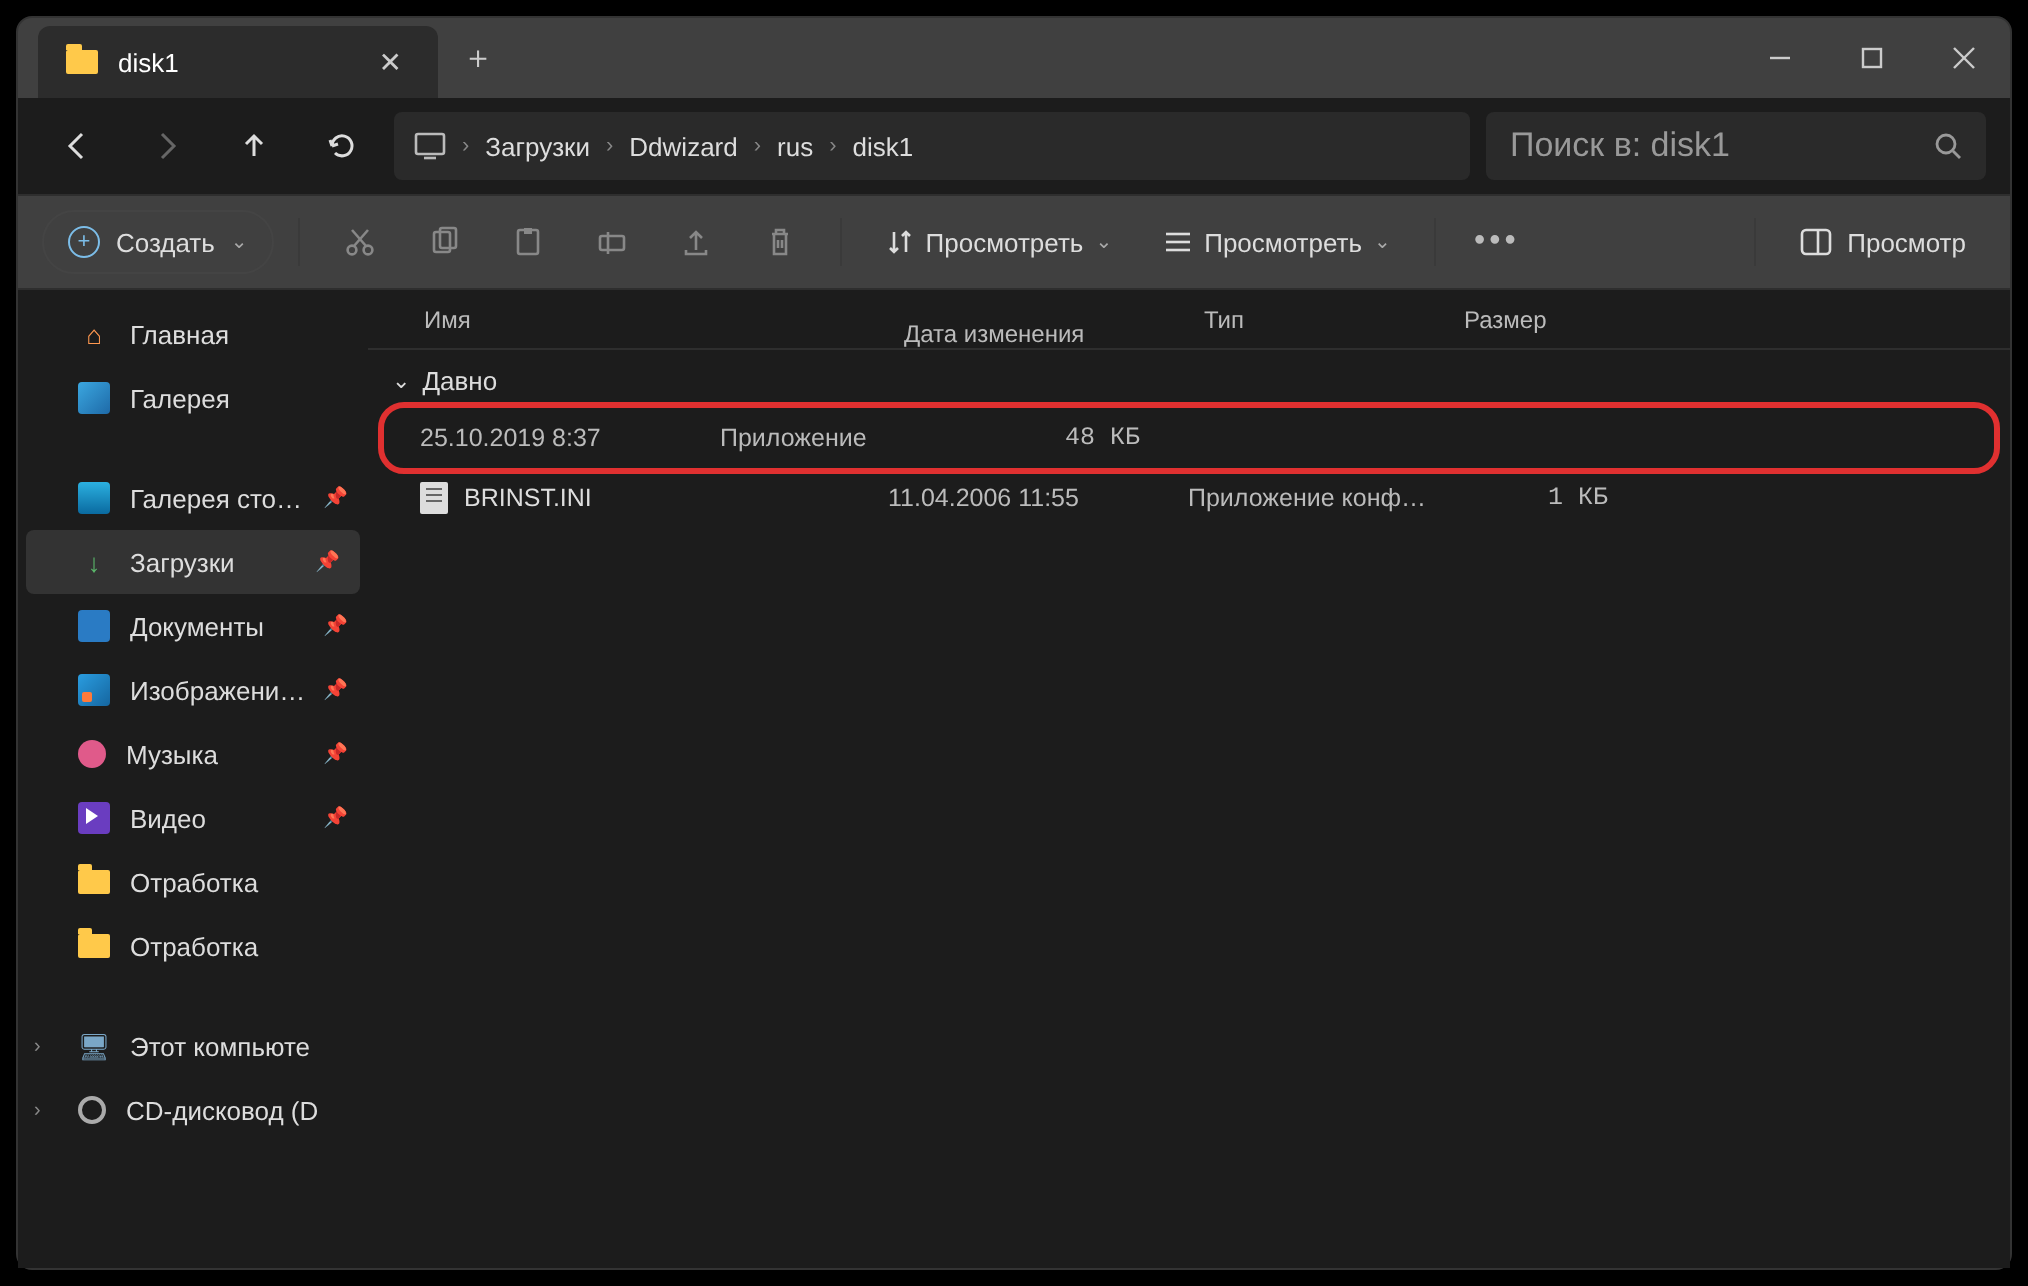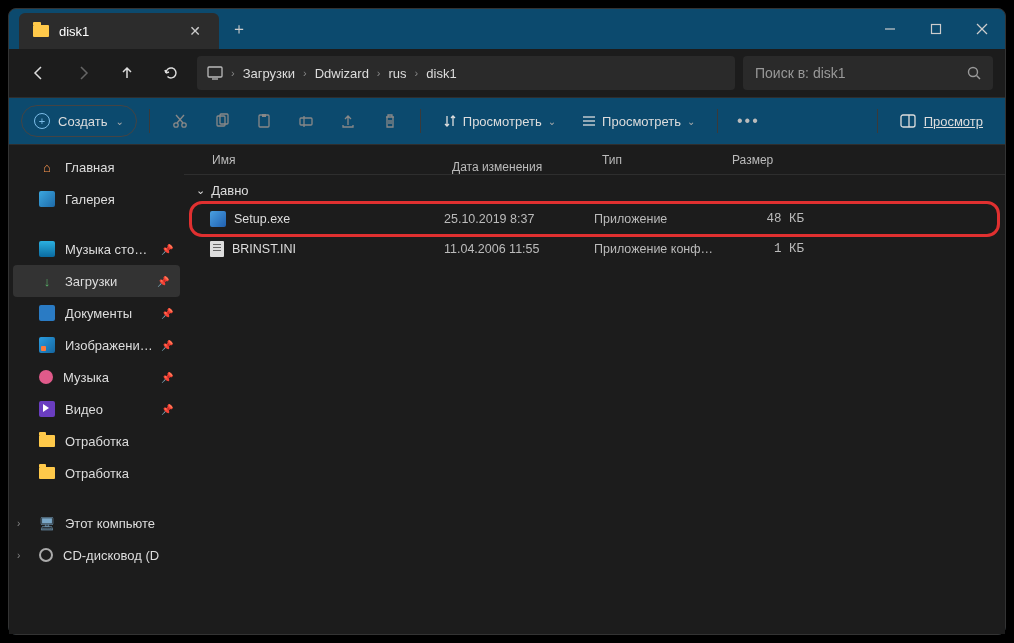--- a/index.html
+++ b/index.html
@@ -1,48 +1,48 @@
 <!DOCTYPE html>
 <html><head>
 <meta charset="utf-8">
 <style>
   * { margin: 0; padding: 0; box-sizing: border-box; font-family: "Segoe UI", sans-serif; }
   body { background: #000; width: 1014px; height: 643px; overflow: hidden; position: relative; }
-  .window { position: absolute; top: 8px; left: 8px; width: 998px; height: 627px; background: #0c4a6e; border: 1px solid #333; border-radius: 8px; display: flex; flex-direction: column; color: #ddd; }
+  .window { position: absolute; top: 8px; left: 8px; width: 998px; height: 627px; background: #404040; border: 1px solid #333; border-radius: 8px; display: flex; flex-direction: column; color: #ddd; }
 
   
   .titlebar { height: 40px; display: flex; align-items: stretch; }
   .tab { display: flex; align-items: center; gap: 10px; padding: 0 14px; background: #2c2c2c; border-radius: 6px 6px 0 0; margin: 4px 0 0 10px; min-width: 200px; }
   .tab .folder-ic { width: 16px; height: 12px; background: #ffc94a; border-radius: 1px; position: relative; }
   .tab .folder-ic::before { content:""; position:absolute; top:-3px; left:0; width:8px; height:3px; background:#ffc94a; border-radius:1px 1px 0 0;}
   .tab-title { font-size: 13px; color: #fff; flex: 1; }
   .tab-close { color: #ccc; font-size: 14px; padding: 4px; cursor: pointer; }
   .new-tab { width: 40px; display: flex; align-items: center; justify-content: center; color: #ccc; font-size: 16px; cursor: pointer; }
   .title-spacer { flex: 1; }
   .win-controls { display: flex; }
   .win-btn { width: 46px; display: flex; align-items: center; justify-content: center; color: #ccc; cursor: pointer; }
 
   
   .navrow { height: 48px; display: flex; align-items: center; gap: 8px; padding: 0 12px; background:#1c1c1c;}
   .nav-btn { width: 36px; height: 36px; display:flex; align-items:center; justify-content:center; color:#ccc; border-radius:4px; cursor:pointer;}
   .nav-btn.dim { color:#666; }
   .breadcrumbs { flex:1; height:34px; display:flex; align-items:center; gap:8px; padding:0 10px; border-radius:4px; background:#2a2a2a; font-size:13px; color:#ddd; }
   .bc-item { cursor:pointer; }
   .bc-sep { color:#888; font-size:11px; }
-  .searchbox { width:250px; height:34px; background:#2a2a2a; border-radius:4px; display:flex; align-items:center; padding:0 12px; font-size:14px; color:#999; justify-content:space-between; }
+  .searchbox { width:250px; height:34px; background:#2a2a2a; border-radius:4px; display:flex; align-items:center; padding:0 12px; font-size:17px; color:#999; justify-content:space-between; }
 
   
   .toolbar { height:48px; display:flex; align-items:center; padding:0 12px; gap:6px; border-top:1px solid #2e2e2e; border-bottom:1px solid #2e2e2e;}
   .create-btn { height:32px; padding:0 12px; border:1px solid #444; border-radius:16px; display:flex; align-items:center; gap:8px; font-size:13px; cursor:pointer;}
   .plus-circ { width:16px; height:16px; border:1.5px solid #7cbde8; border-radius:50%; display:flex; align-items:center; justify-content:center; color:#7cbde8; font-size:11px; line-height:1;}
   .tb-icon { width:36px; height:32px; display:flex; align-items:center; justify-content:center; color:#888; cursor:pointer; border-radius:4px;}
   .tb-sep { width:1px; height:24px; background:#3a3a3a; margin:0 6px;}
   .tb-text-btn { display:flex; align-items:center; gap:6px; font-size:13px; padding:0 10px; height:32px; cursor:pointer; color:#ddd;}
   .tb-spacer { flex:1; }
-  .details-btn { display:flex; align-items:center; gap:8px; font-size:13px; padding:0 10px; cursor:pointer;text-decoration:underline;}
+  .details-btn { display:flex; align-items:center; gap:8px; font-size:13px; padding:0 10px; cursor:pointer;}
 
   
   .body { flex:1; display:flex; min-height:0; }
   .sidebar { width:175px; background:#1c1c1c; padding-top:6px; overflow:hidden;}
   .side-item { height:32px; display:flex; align-items:center; gap:10px; padding:0 10px 0 30px; font-size:13px; color:#ddd; cursor:pointer; position:relative;}
   .side-item.active { background:#333; border-radius:4px; margin:0 4px; padding-left:26px;}
   .side-item .pin { position:absolute; right:10px; font-size:10px; color:#888;}
   .side-item .chev { position:absolute; left:8px; color:#888; font-size:10px;}
   .side-gap { height:18px;}
   .ic { width:16px; height:16px; display:inline-flex; align-items:center; justify-content:center;}
@@ -253,21 +253,21 @@
           <span class="ic ic-home">⌂</span>
           <span>Главная</span>
         </div>
       <div class="side-item">
           <span class="ic ic-gallery"></span>
           <span>Галерея</span>
         </div>
       <div class="side-gap"></div>
       <div class="side-item">
           <span class="ic ic-desktop"></span>
-          <span>Музыка сто…</span>
+          <span>Галерея сто…</span>
           <span class="pin">📌</span>
         </div>
       <div class="side-item active">
           <span class="ic ic-down">↓</span>
           <span>Загрузки</span>
           <span class="pin">📌</span>
         </div>
       <div class="side-item">
           <span class="ic ic-doc"></span>
           <span>Документы</span>
@@ -316,24 +316,20 @@
         <div class="colh type">Тип</div>
         <div class="colh size">Размер</div>
       </div>
       <div class="file-rows">
         <div class="group-hdr">
           <span style="font-size:11px;">⌄</span>
           <span>Давно</span>
         </div>
         <div id="rows-container">
             <div class="file-row highlighted">
-              <div class="fname">
-                <span class="exe-ic"></span>
-                <span>Setup.exe</span>
-              </div>
               <div class="fdate">25.10.2019 8:37</div>
               <div class="ftype">Приложение</div>
               <div class="fsize">48 КБ</div>
             </div>
             <div class="file-row">
               <div class="fname">
                 <span class="ini-ic"></span>
                 <span>BRINST.INI</span>
               </div>
               <div class="fdate">11.04.2006 11:55</div>

